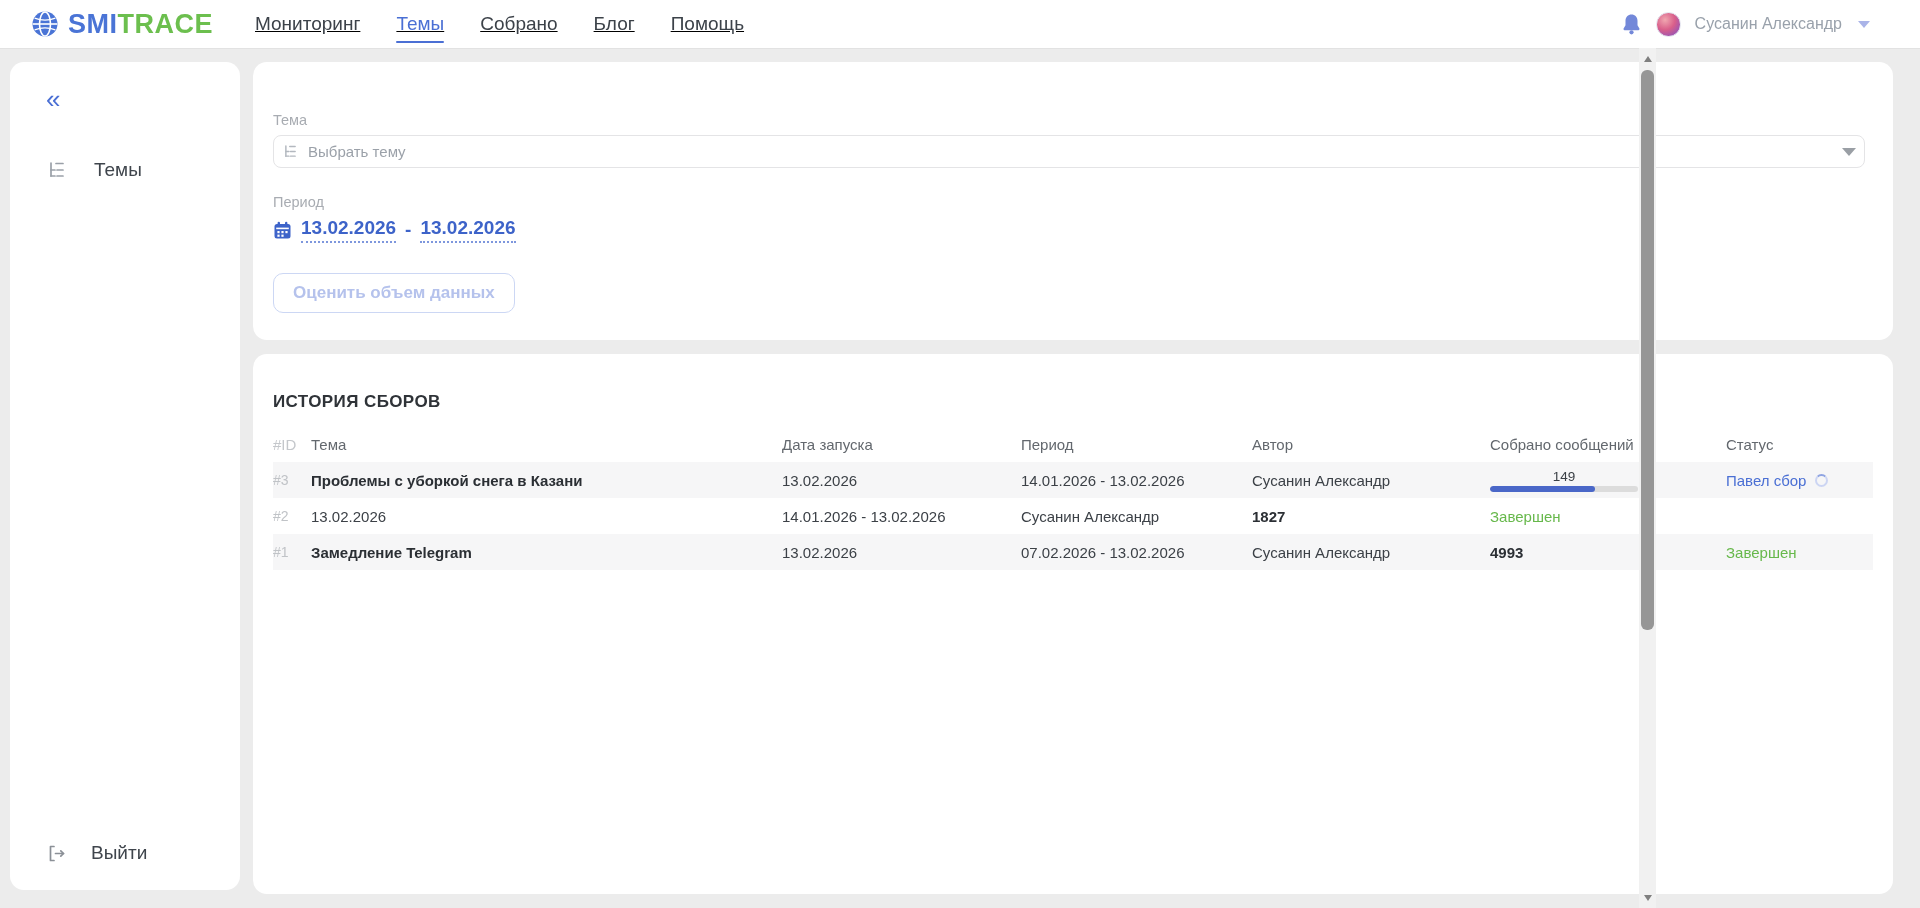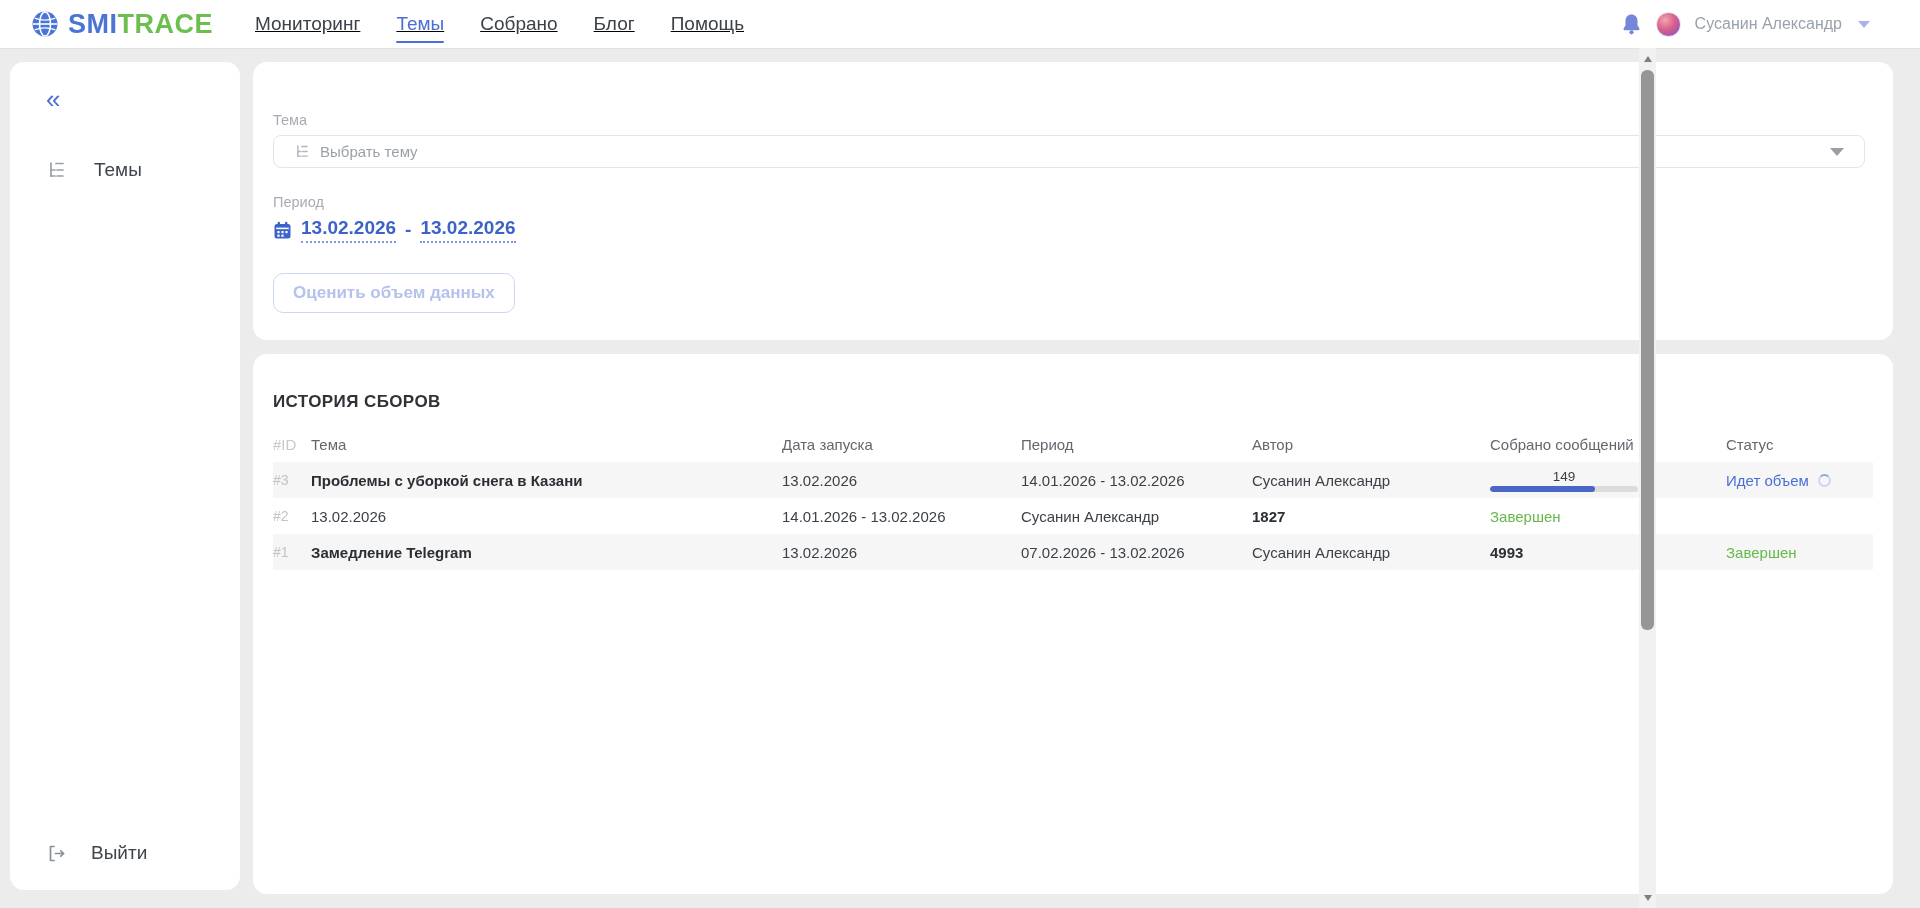--- a/index.html
+++ b/index.html
@@ -50,21 +50,21 @@
   
   .card { position:absolute; left:253px; width:1640px; background:#ffffff; border-radius:14px; }
   .card-new { top:62px; height:278px; padding:24px 20px; }
   .card-history { top:354px; height:540px; padding:38px 20px; }
   .card-title { font-size:17px; font-weight:bold; letter-spacing:0.4px; color:#2f3338; }
 
   .field-label { font-size:14.5px; color:#a8acb2; margin-top:26px; margin-bottom:7px; }
   .select {
     display:flex; align-items:center; height:33px; width:1592px;
     border:1px solid #e4e4e6; border-radius:8px; background:#fff;
-    padding:0 20px; cursor:pointer;
+    padding:0 8px; cursor:pointer;
   }
   .select-placeholder { font-size:15px; color:#9ba1a9; margin-left:9px; }
   .select-arrow { margin-left:auto; width:0; height:0; border-left:7px solid transparent; border-right:7px solid transparent; border-top:8px solid #9a9fa5; }
 
   .period-row { display:flex; align-items:center; gap:9px; margin-top:2px; }
   .date-link { font-size:19px; font-weight:bold; color:#3d63c9; border-bottom:2px dotted #7e97dd; padding-bottom:2px; cursor:pointer; }
   .date-sep { font-size:19px; font-weight:bold; color:#3d63c9; }
 
   .estimate-btn {
     margin-top:30px; background:#ffffff; border:1.5px solid #ccd7f4; border-radius:10px;
@@ -218,21 +218,21 @@
         <div class="cell-plain">13.02.2026</div>
         <div class="cell-plain">14.01.2026 - 13.02.2026</div>
         <div class="cell-plain">Сусанин Александр</div>
         <div class="progress-wrap">
           <div class="progress-value">149</div>
           <div class="progress-track">
             <div class="progress-fill" style="width: 71%;"></div>
           </div>
         </div>
         <div class="status-progress">
-          <span>Идет объем</span>
+          <span>Павел сбор</span>
           <span class="spinner"></span>
         </div>
       </div>
 
       <div class="t-row t-data">
         <div class="cell-id">#2</div>
         <div class="cell-plain">13.02.2026</div>
         <div class="cell-plain">14.01.2026 - 13.02.2026</div>
         <div class="cell-plain">Сусанин Александр</div>
         <div class="cell-msg">1827</div>

